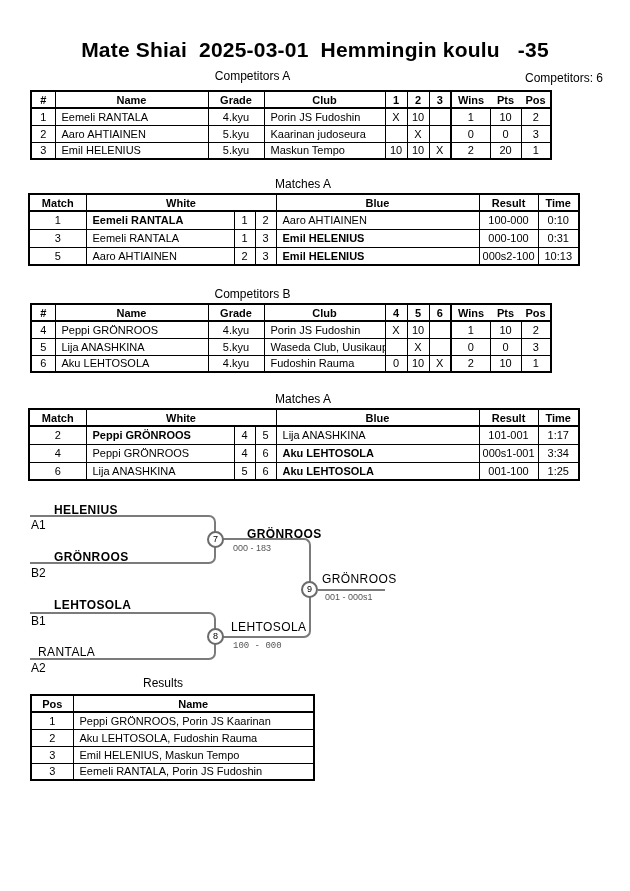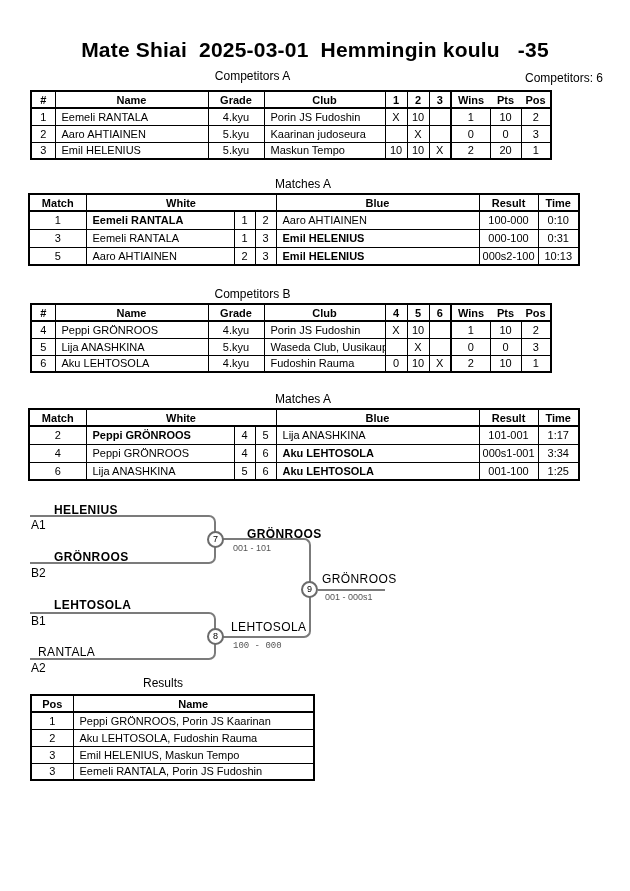--- a/index.html
+++ b/index.html
@@ -338,21 +338,21 @@
 
     <div class="circle c7">7</div>
     <div class="circle c8">8</div>
     <div class="circle c9">9</div>
 
     <div class="bk-name p-helenius">HELENIUS</div>
     <div class="bk-seed p-a1">A1</div>
     <div class="bk-name p-gronb2">GRÖNROOS</div>
     <div class="bk-seed p-b2">B2</div>
     <div class="bk-name p-m7name">GRÖNROOS</div>
-    <div class="bk-score p-m7score">001 - 101</div>
+    <div class="bk-score p-m7score">000 - 183</div>
 
     <div class="bk-name p-lehtob1">LEHTOSOLA</div>
     <div class="bk-seed p-b1">B1</div>
     <div class="bk-name-reg p-rantala">RANTALA</div>
     <div class="bk-seed p-a2">A2</div>
     <div class="bk-name-reg p-m8name">LEHTOSOLA</div>
     <div class="bk-score p-m8score">100 - 000</div>
 
     <div class="bk-name-reg p-finname">GRÖNROOS</div>
     <div class="bk-score p-finscore">001 - 000s1</div>

